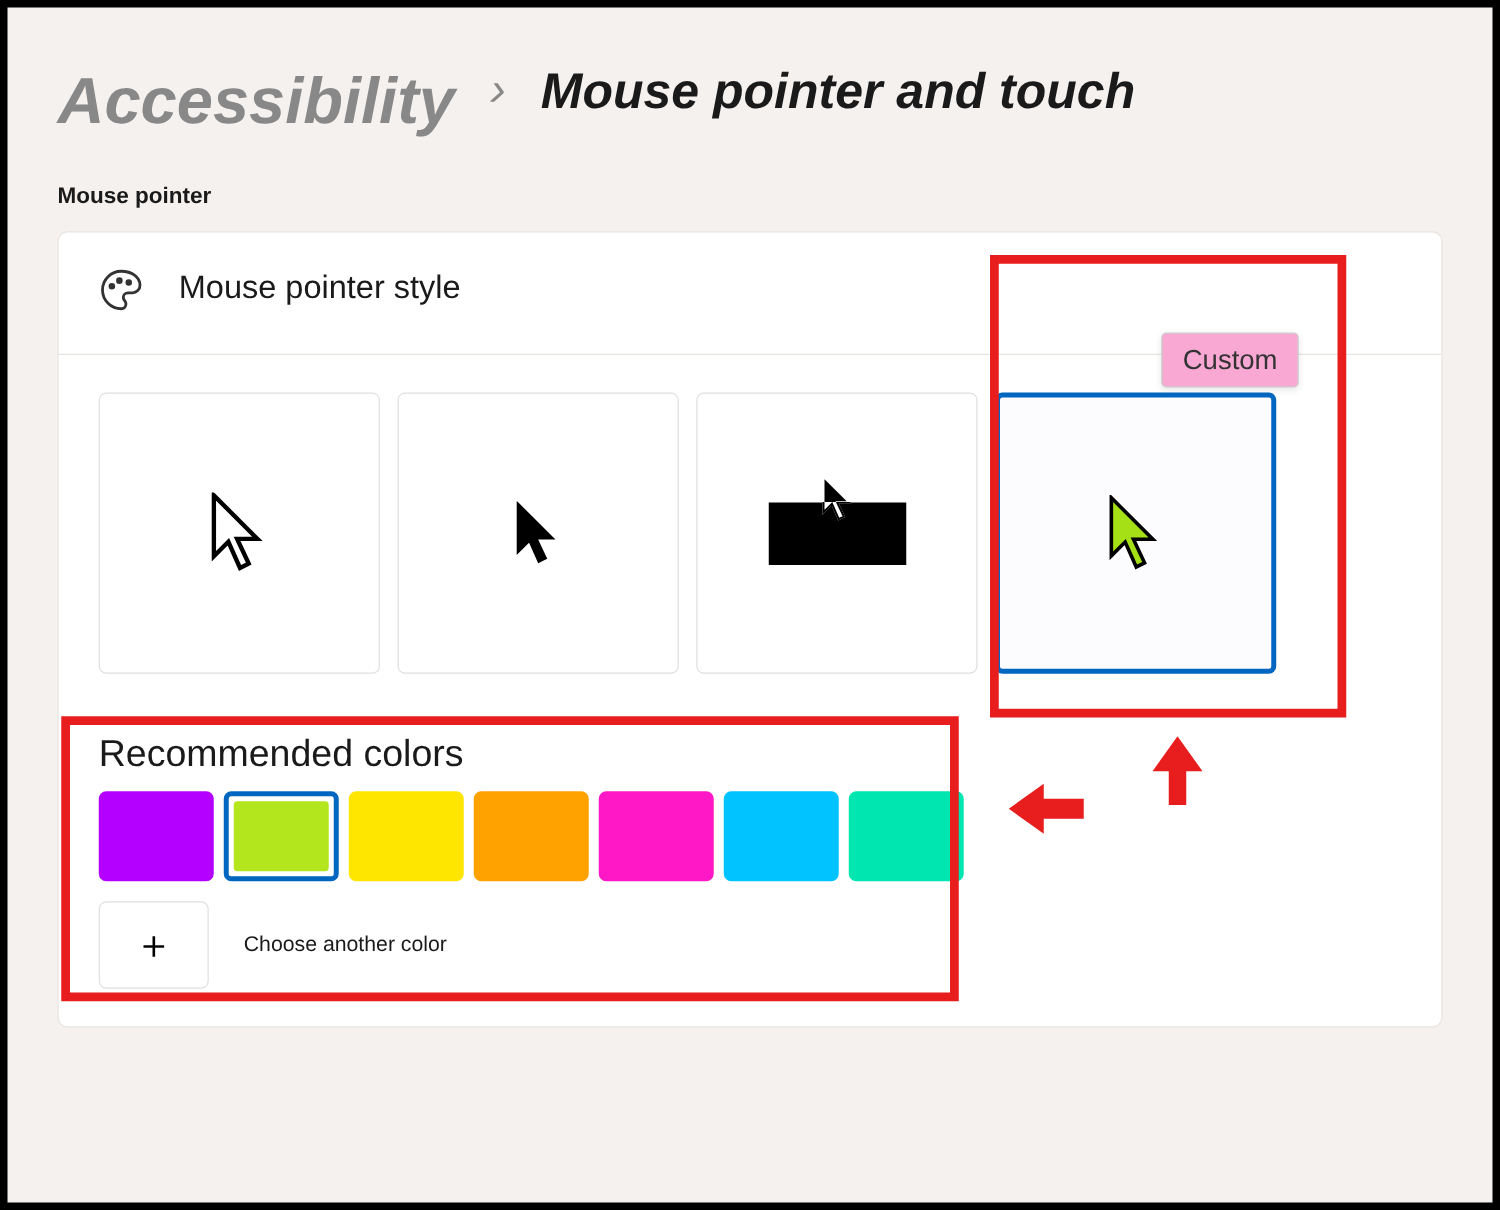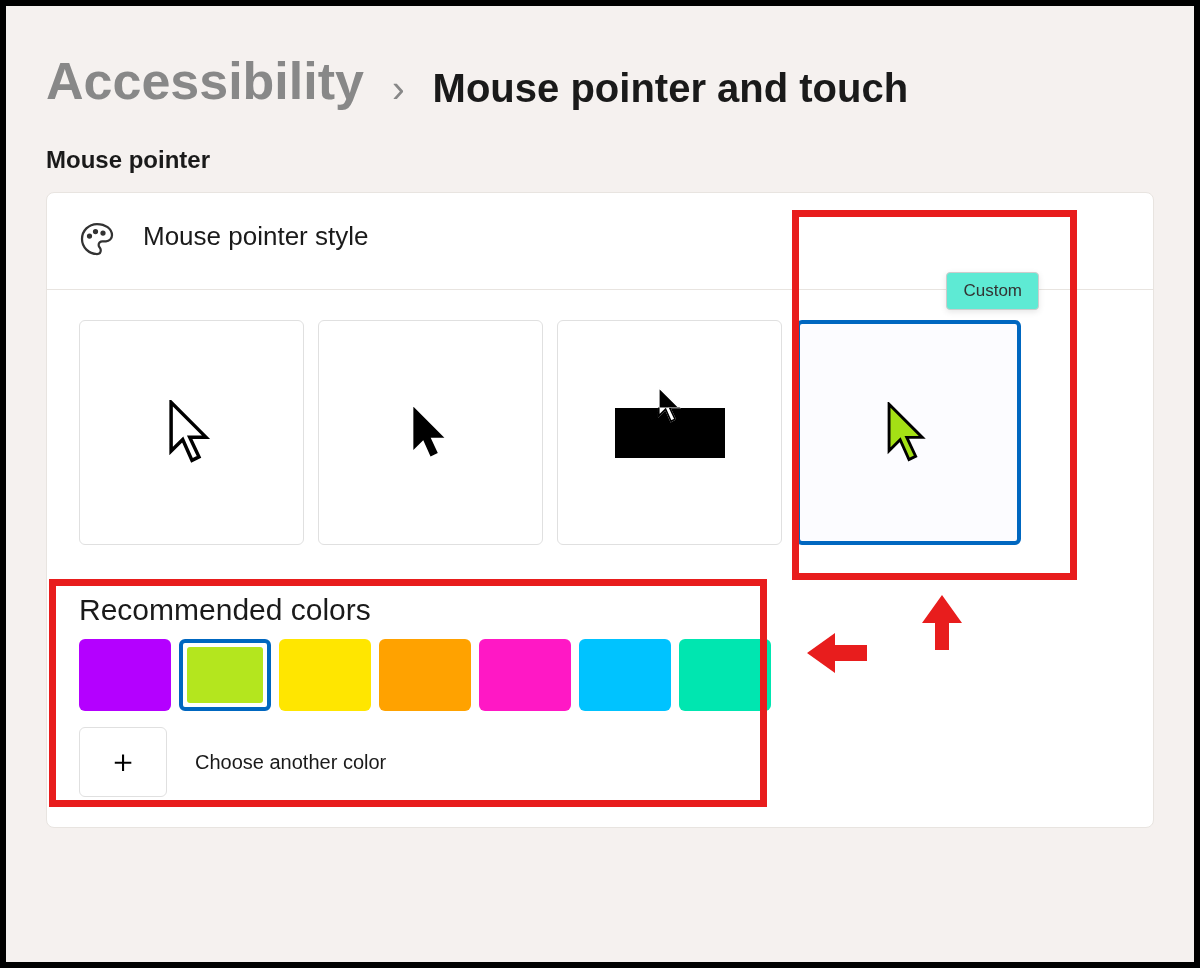--- a/index.html
+++ b/index.html
@@ -14,41 +14,42 @@
       height: 968px;
       border: 6px solid #000;
       padding: 0;
       overflow: hidden;
     }
     .content {
       padding: 45px 40px 0 40px;
     }
     .breadcrumb {
       display: flex;
-      align-items: flex-end;
+      align-items: flex-start;
       gap: 28px;
       margin-bottom: 35px;
+      font-style: italic;
     }
     .breadcrumb-parent {
       font-size: 52px;
       font-weight: 600;
       color: #888;
     }
     .breadcrumb-sep {
       font-size: 38px;
       color: #888;
       font-weight: 300;
     }
     .breadcrumb-current {
       font-size: 40px;
       font-weight: 650;
       color: #1a1a1a;
     }
     .section-title {
-      font-size: 24px;
+      font-size: 18px;
       font-weight: 600;
       color: #1a1a1a;
       margin-bottom: 18px;
     }
     .card {
       background: #fff;
       border: 1px solid #e8e4e0;
       border-radius: 8px;
       padding: 0;
     }
@@ -94,25 +95,25 @@
       left: 745px;
       width: 285px;
       height: 370px;
       pointer-events: none;
       z-index: 10;
     }
     .custom-tooltip {
       position: absolute;
       top: -48px;
       right: -18px;
-      background: #5eead4;
+      background: #f9a8d4;
       border: 1px solid #ccc;
       border-radius: 4px;
       padding: 8px 16px;
-      font-size: 17px;
+      font-size: 22px;
       color: #333;
       box-shadow: 0 2px 6px rgba(0,0,0,0.1);
       z-index: 5;
     }
     .custom-wrap {
       position: relative;
     }
     .recommended-section {
       padding: 18px 32px 30px 32px;
       position: relative;
@@ -154,21 +155,21 @@
       border-radius: 6px;
       background: #fff;
       display: flex;
       align-items: center;
       justify-content: center;
       font-size: 32px;
       font-weight: 300;
       cursor: pointer;
     }
     .choose-another-label {
-      font-size: 20px;
+      font-size: 17px;
       color: #1a1a1a;
     }
     .highlight-box-colors {
       position: absolute;
       border: 7px solid #e81d1d;
       top: 4px;
       left: 2px;
       width: 718px;
       height: 228px;
       pointer-events: none;

